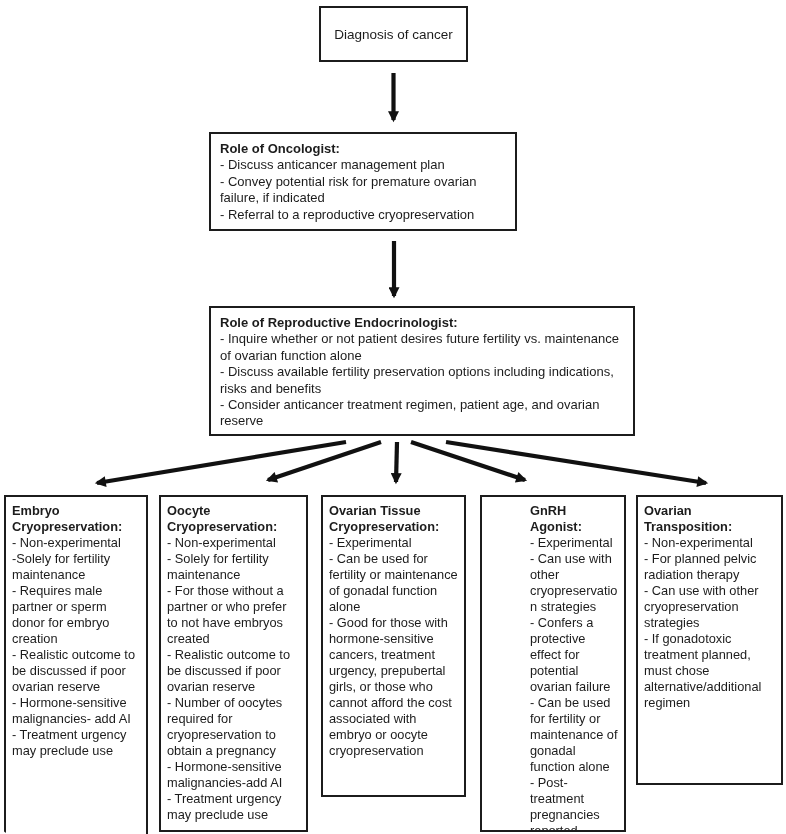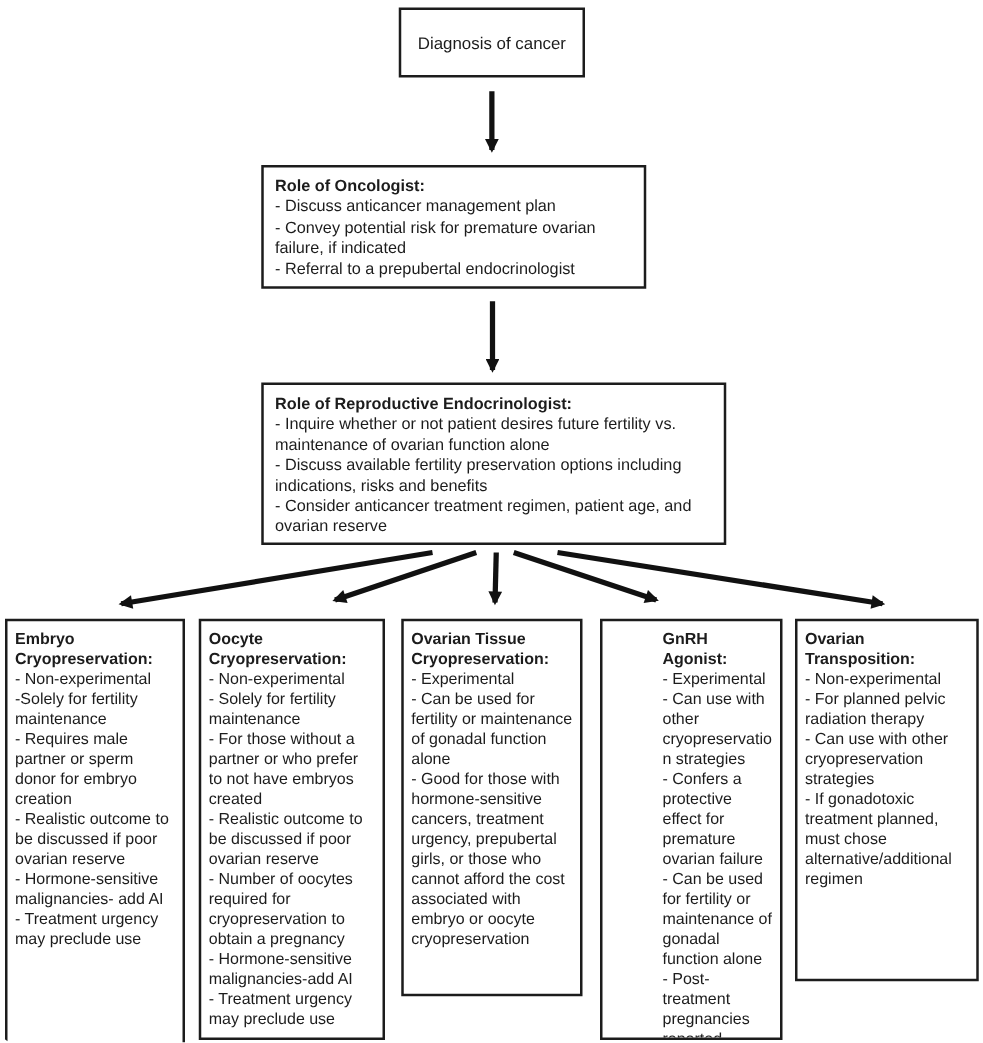--- a/index.html
+++ b/index.html
@@ -43,25 +43,25 @@
 
   <div class="fbox title-box" style="left:319px; top:6px; width:149px; height:56px;">
     <span>Diagnosis of cancer</span>
   </div>
 
   <div class="fbox role-box" style="left:209px; top:132px; width:308px; height:99px;">
     <div class="role-title">Role of Oncologist:</div>
     <div class="role-items">
         <div>- Discuss anticancer management plan</div>
         <div>- Convey potential risk for premature ovarian failure, if indicated</div>
-        <div>- Referral to a prepubertal endocrinologist</div>
+        <div>- Referral to a reproductive cryopreservation</div>
       </div>
   </div>
 
-  <div class="fbox role-box" style="left:209px; top:306px; width:372px; height:130px;">
+  <div class="fbox role-box" style="left:209px; top:306px; width:426px; height:130px;">
     <div class="role-title">Role of Reproductive Endocrinologist:</div>
     <div class="role-items">
         <div>- Inquire whether or not patient desires future fertility vs. maintenance of ovarian function alone</div>
         <div>- Discuss available fertility preservation options including indications, risks and benefits</div>
         <div>- Consider anticancer treatment regimen, patient age, and ovarian reserve</div>
       </div>
   </div>
 
   <div class="fbox opt-box" style="left:4px; top:495px; width:144px; height:425px;">
     <div class="opt-title">Embryo
@@ -99,21 +99,21 @@
         <div class="opt-item">- Good for those with hormone-sensitive cancers, treatment urgency, prepubertal girls, or those who cannot afford the cost associated with embryo or oocyte cryopreservation</div>
       </div>
   </div>
 
   <div class="fbox opt-box" style="left:480px; top:495px; width:146px; height:337px;padding-left:48px;">
     <div class="opt-title">GnRH
 Agonist:</div>
     <div class="opt-items">
         <div class="opt-item">- Experimental</div>
         <div class="opt-item">- Can use with other cryopreservation strategies</div>
-        <div class="opt-item">- Confers a protective effect for premature ovarian failure</div>
+        <div class="opt-item">- Confers a protective effect for potential ovarian failure</div>
         <div class="opt-item">- Can be used for fertility or maintenance of gonadal function alone</div>
         <div class="opt-item">- Post-treatment pregnancies reported</div>
       </div>
   </div>
 
   <div class="fbox opt-box" style="left:636px; top:495px; width:147px; height:290px;">
     <div class="opt-title">Ovarian
 Transposition:</div>
     <div class="opt-items">
         <div class="opt-item">- Non-experimental</div>

